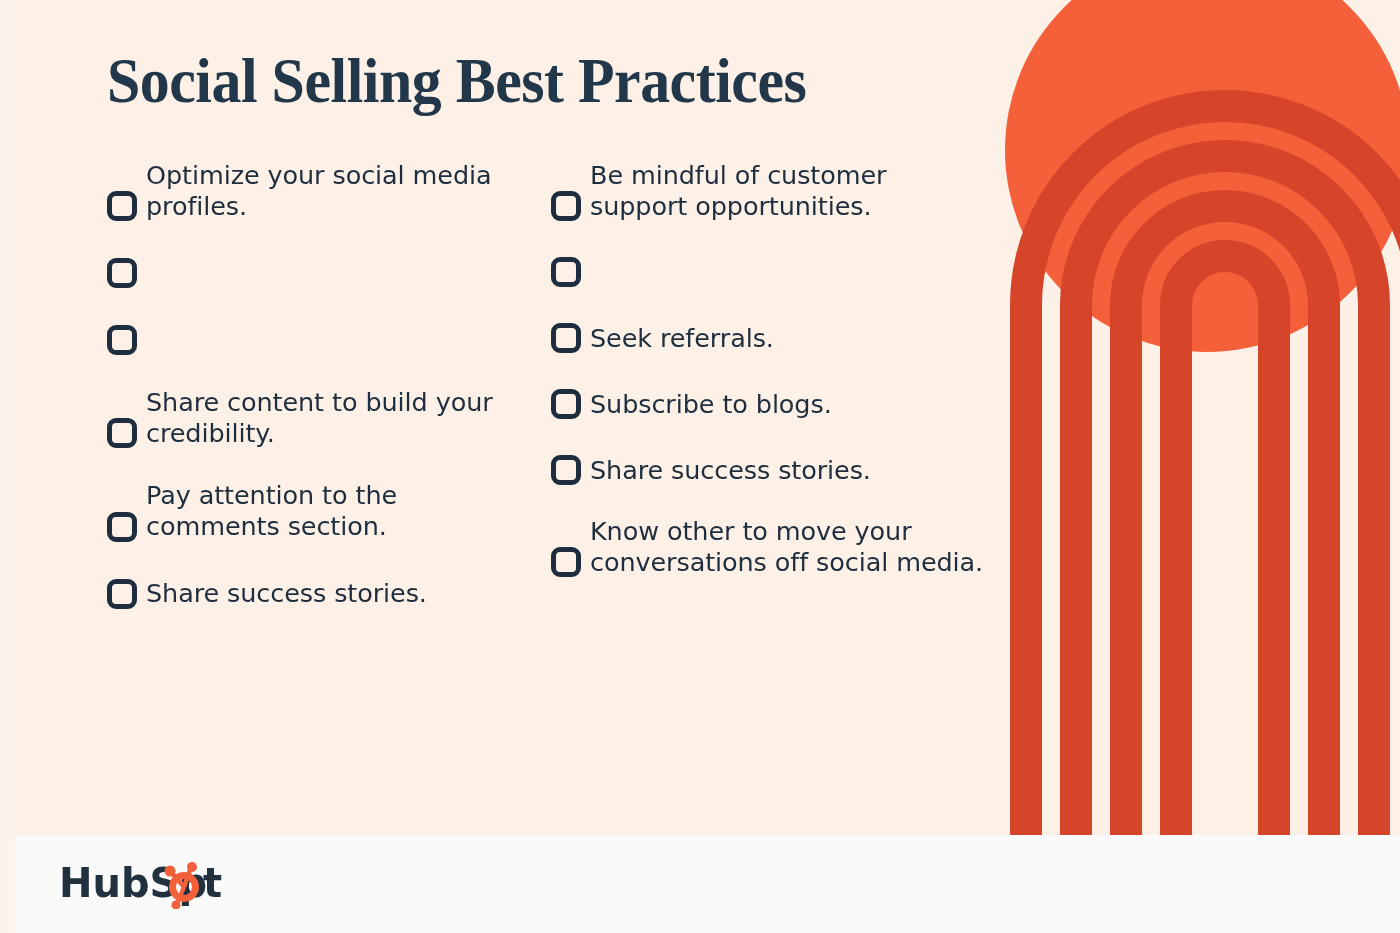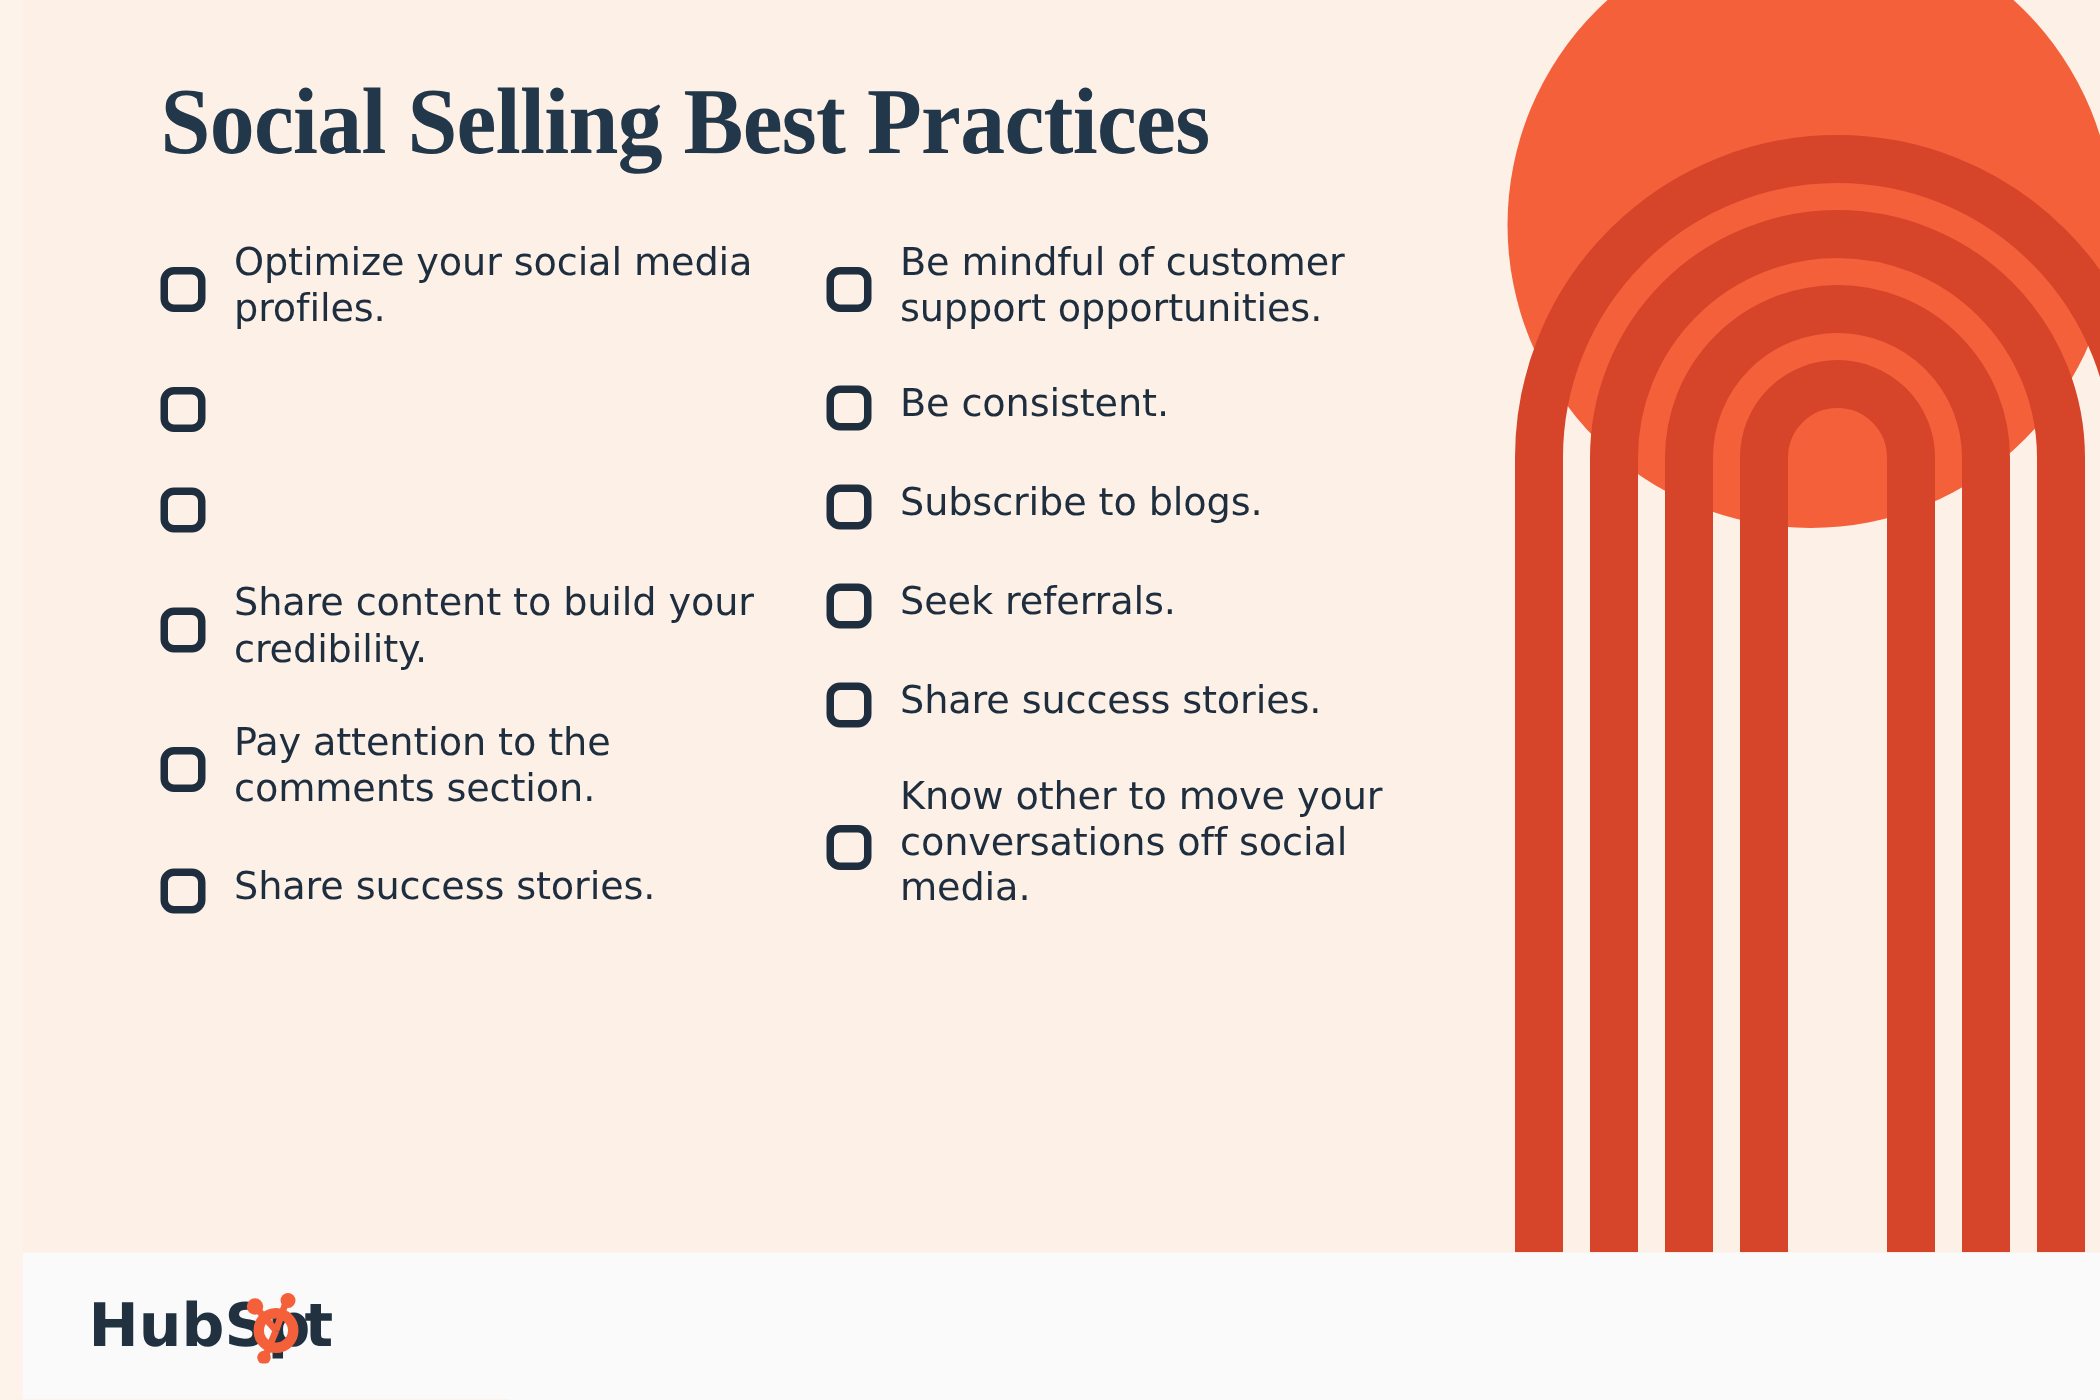--- a/index.html
+++ b/index.html
@@ -61,22 +61,22 @@
 
   .checklist-column {
     position: absolute;
     top: 160px;
   }
   #column-left  { left: 92px;  width: 430px; }
   #column-right { left: 536px; width: 440px; }
 
   .check-item {
     display: flex;
-    align-items: center;
-    gap: 19px;
+    align-items: flex-end;
+    gap: 9px;
   }
   #column-left  .check-item { margin-bottom: 32px; }
   #column-right .check-item { margin-bottom: 31px; }
 
   .checkbox {
     flex: 0 0 auto;
     width: 30px;
     height: 30px;
     border: 5px solid #1e2e3e;
     border-radius: 9px;
@@ -178,32 +178,31 @@
 
     <div id="column-right" class="checklist-column">
 
       <div class="check-item">
         <span class="checkbox"></span>
         <span class="check-label">Be mindful of customer support opportunities.</span>
       </div>
 
       <div class="check-item">
         <span class="checkbox"></span>
-        <span class="check-label">Be consistent.</span>
-      </div>
-
+      </div>
+
+
+      <div class="check-item">
+        <span class="checkbox"></span>
+        <span class="check-label">Seek referrals.</span>
+      </div>
 
       <div class="check-item">
         <span class="checkbox"></span>
         <span class="check-label">Subscribe to blogs.</span>
-      </div>
-
-      <div class="check-item">
-        <span class="checkbox"></span>
-        <span class="check-label">Seek referrals.</span>
       </div>
 
       <div class="check-item">
         <span class="checkbox"></span>
         <span class="check-label">Share success stories.</span>
       </div>
 
       <div class="check-item">
         <span class="checkbox"></span>
         <span class="check-label">Know other to move your conversations off social media.</span>

